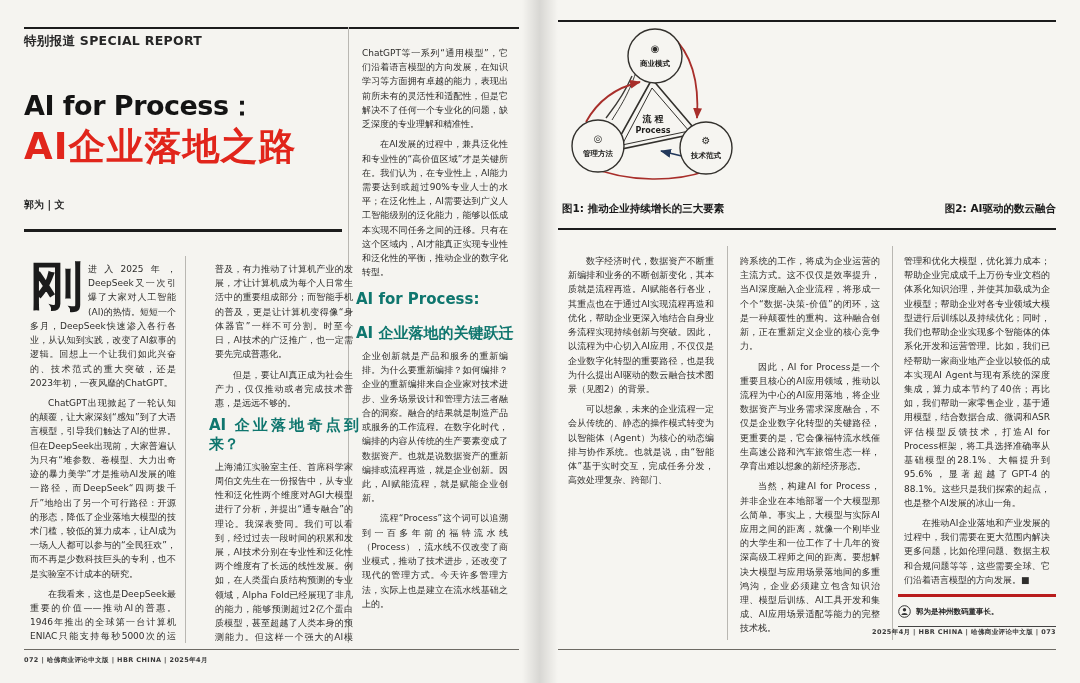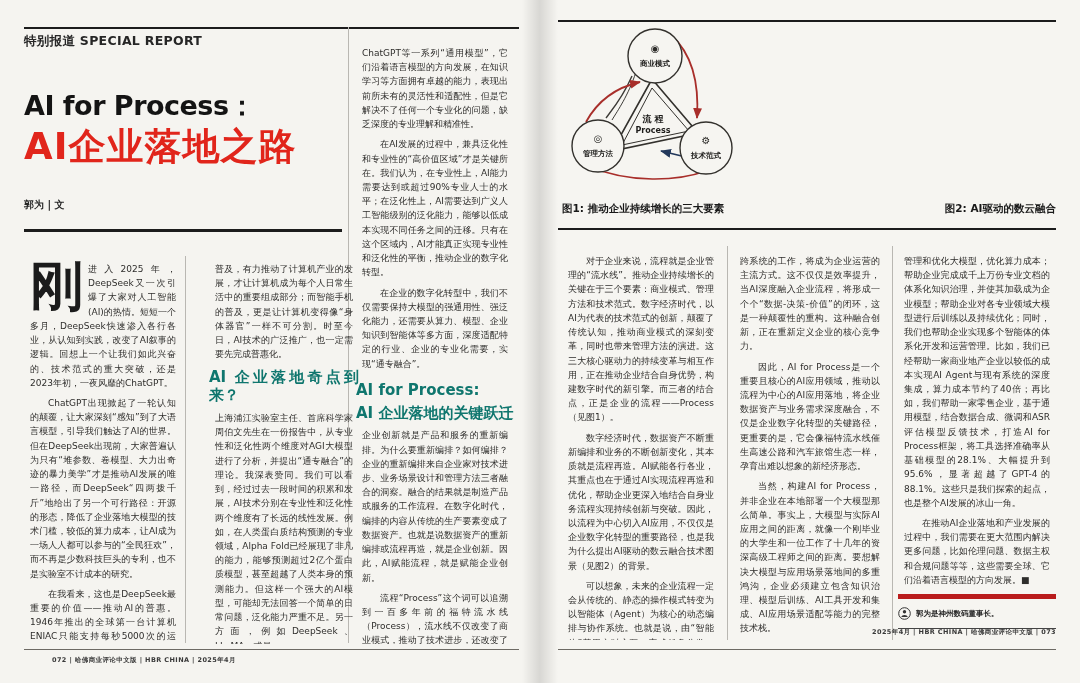--- a/index.html
+++ b/index.html
@@ -34,21 +34,21 @@
   .colhead{font-size:15px;font-weight:800;margin:10px 0 5px;text-indent:0 !important;line-height:1.25;color:#0f766e;}
   .colhead.tight{margin:0 0 5px;}
 
   
   .footer{position:absolute;font-size:6.5px;letter-spacing:.4px;color:#3a3a3a;font-weight:600;}
 
   
   .figcap{position:absolute;font-size:10.5px;font-weight:800;color:#191919;}
 
   
-  .note-wrap{position:absolute;left:898px;top:594px;width:158px;border-top:5px solid #b91c1c;border-bottom:1px solid #444;
+  .note-wrap{position:absolute;left:898px;top:594px;width:158px;border-top:3px solid #b91c1c;border-bottom:1px solid #444;
     padding:8px 0;display:flex;align-items:center;gap:5px;}
   .note-text{font-size:7.5px;font-weight:700;}
 
   svg text{font-family:"DejaVu Sans","Liberation Sans",sans-serif;}
 </style>
 </head>
 <body>
 
 <div class="spread">
 
@@ -71,36 +71,36 @@
     <div class="col" style="left:24px;top:256px;width:158px;height:388px;">
       <p class="noind">
         <span class="dropcap">刚</span><span>进入2025年，DeepSeek又一次引爆了大家对人工智能(AI)的热情。短短一个多月，DeepSeek快速渗入各行各业，从认知到实践，改变了AI叙事的逻辑。回想上一个让我们如此兴奋的、技术范式的重大突破，还是2023年初，一夜风靡的ChatGPT。</span>
       </p>
       <p>ChatGPT出现掀起了一轮认知的颠覆，让大家深刻“感知”到了大语言模型，引导我们触达了AI的世界。但在DeepSeek出现前，大家普遍认为只有“堆参数、卷模型、大力出奇迹的暴力美学”才是推动AI发展的唯一路径，而DeepSeek“四两拨千斤”地给出了另一个可行路径：开源的形态，降低了企业落地大模型的技术门槛，较低的算力成本，让AI成为一场人人都可以参与的“全民狂欢”，而不再是少数科技巨头的专利，也不是实验室不计成本的研究。</p>
       <p>在我看来，这也是DeepSeek最重要的价值——推动AI的普惠。1946年推出的全球第一台计算机ENIAC只能支持每秒5000次的运算，直到40年后，PC的全面</p>
     </div>
 
     <div class="col" style="left:209px;top:256px;width:150px;height:388px;">
       <p class="noind">普及，有力推动了计算机产业的发展，才让计算机成为每个人日常生活中的重要组成部分；而智能手机的普及，更是让计算机变得像“身体器官”一样不可分割。时至今日，AI技术的广泛推广，也一定需要先完成普惠化。</p>
+      <p>但是，要让AI真正成为社会生产力，仅仅推动或者完成技术普惠，是远远不够的。</p>
       <div class="colhead tight">AI 企业落地奇点到来？</div>
       <p class="noind">上海浦江实验室主任、首席科学家周伯文先生在一份报告中，从专业性和泛化性两个维度对AGI大模型进行了分析，并提出“通专融合”的理论。我深表赞同。我们可以看到，经过过去一段时间的积累和发展，AI技术分别在专业性和泛化性两个维度有了长远的线性发展。例如，在人类蛋白质结构预测的专业领域，Alpha Fold已经展现了非凡的能力，能够预测超过2亿个蛋白质模型，甚至超越了人类本身的预测能力。但这样一个强大的AI模型，可能却无法回答一个简单的日常问题，泛化能力严重不足。另一方面，例如DeepSeek、LLaMA，或是</p>
     </div>
 
     <div class="col" style="left:356px;top:40px;width:158px;height:604px;">
       <p class="noind">ChatGPT等一系列“通用模型”，它们沿着语言模型的方向发展，在知识学习等方面拥有卓越的能力，表现出前所未有的灵活性和适配性，但是它解决不了任何一个专业化的问题，缺乏深度的专业理解和精准性。</p>
       <p>在AI发展的过程中，兼具泛化性和专业性的“高价值区域”才是关键所在。我们认为，在专业性上，AI能力需要达到或超过90%专业人士的水平；在泛化性上，AI需要达到广义人工智能级别的泛化能力，能够以低成本实现不同任务之间的迁移。只有在这个区域内，AI才能真正实现专业性和泛化性的平衡，推动企业的数字化转型。</p>
-      <p>在企业的数字化转型中，我们不仅需要保持大模型的强通用性、强泛化能力，还需要从算力、模型、企业知识到智能体等多方面，深度适配特定的行业、企业的专业化需要，实现“通专融合”。</p>
       <div class="colhead" style="margin-bottom:0;">AI for Process:</div>
-      <div class="colhead" style="margin-top:4px;">AI 企业落地的关键跃迁</div>
+      <div class="colhead" style="margin-top:16px;">AI 企业落地的关键跃迁</div>
       <p class="noind">企业创新就是产品和服务的重新编排。为什么要重新编排？如何编排？企业的重新编排来自企业家对技术进步、业务场景设计和管理方法三者融合的洞察。融合的结果就是制造产品或服务的工作流程。在数字化时代，编排的内容从传统的生产要素变成了数据资产。也就是说数据资产的重新编排或流程再造，就是企业创新。因此，AI赋能流程，就是赋能企业创新。</p>
       <p>流程“Process”这个词可以追溯到一百多年前的福特流水线（Process），流水线不仅改变了商业模式，推动了技术进步，还改变了现代的管理方式。今天许多管理方法，实际上也是建立在流水线基础之上的。</p>
     </div>
 
     <div class="hr" style="left:24px;top:649px;width:495px;height:1px;background:#6d6a64;"></div>
-    <div class="footer" style="left:24px;top:656px;margin-left:28px;">072 | 哈佛商业评论中文版 | HBR CHINA | 2025年4月</div>
+    <div class="footer" style="left:24px;top:656px;">072 | 哈佛商业评论中文版 | HBR CHINA | 2025年4月</div>
   </div>
 
   <div class="page page-right">
 
     <div class="hr" style="left:18px;top:20px;width:498px;height:2px;"></div>
 
     <div class="abs" style="left:20px;top:24px;width:178px;height:172px;">
       <svg width="178" height="172" viewBox="0 0 178 172">
         <defs>
           <marker id="arR" markerWidth="7" markerHeight="7" refX="5.5" refY="2.5" orient="auto">
@@ -140,21 +140,20 @@
     <div class="figcap" style="left:22px;top:202px;">图1: 推动企业持续增长的三大要素</div>
 
     <div class="figcap" style="left:204px;top:202px;width:312px;text-align:right;">图2: AI驱动的数云融合</div>
 
     <div class="hr" style="left:18px;top:228px;width:498px;height:1.5px;"></div>
 
     <div class="vr" style="left:187px;top:246px;height:394px;"></div>
     <div class="vr" style="left:352px;top:246px;height:394px;"></div>
 
     <div class="col" style="left:22px;top:248px;width:158px;height:392px;">
-      <p>对于企业来说，流程就是企业管理的“流水线”。推动企业持续增长的关键在于三个要素：商业模式、管理方法和技术范式。数字经济时代，以AI为代表的技术范式的创新，颠覆了传统认知，推动商业模式的深刻变革，同时也带来管理方法的演进。这三大核心驱动力的持续变革与相互作用，正在推动企业结合自身优势，构建数字时代的新引擎。而三者的结合点，正是企业的流程——Process（见图1）。</p>
       <p>数字经济时代，数据资产不断重新编排和业务的不断创新变化，其本质就是流程再造。AI赋能各行各业，其重点也在于通过AI实现流程再造和优化，帮助企业更深入地结合自身业务流程实现持续创新与突破。因此，以流程为中心切入AI应用，不仅仅是企业数字化转型的重要路径，也是我为什么提出AI驱动的数云融合技术图景（见图2）的背景。</p>
       <p>可以想象，未来的企业流程一定会从传统的、静态的操作模式转变为以智能体（Agent）为核心的动态编排与协作系统。也就是说，由“智能体”基于实时交互，完成任务分发，高效处理复杂、跨部门、</p>
     </div>
 
     <div class="col" style="left:194px;top:248px;width:152px;height:392px;">
       <p class="noind">跨系统的工作，将成为企业运营的主流方式。这不仅仅是效率提升，当AI深度融入企业流程，将形成一个个“数据-决策-价值”的闭环，这是一种颠覆性的重构。这种融合创新，正在重新定义企业的核心竞争力。</p>
       <p>因此，AI for Process是一个重要且核心的AI应用领域，推动以流程为中心的AI应用落地，将企业数据资产与业务需求深度融合，不仅是企业数字化转型的关键路径，更重要的是，它会像福特流水线催生高速公路和汽车旅馆生态一样，孕育出难以想象的新经济形态。</p>
       <p>当然，构建AI for Process，并非企业在本地部署一个大模型那么简单。事实上，大模型与实际AI应用之间的距离，就像一个刚毕业的大学生和一位工作了十几年的资深高级工程师之间的距离。要想解决大模型与应用场景落地间的多重鸿沟，企业必须建立包含知识治理、模型后训练、AI工具开发和集成、AI应用场景适配等能力的完整技术栈。</p>
       <p>这是神州数码正在研究和推动的事情，我们推出了“神州问学平台”，帮助企业部署、</p>
     </div>

